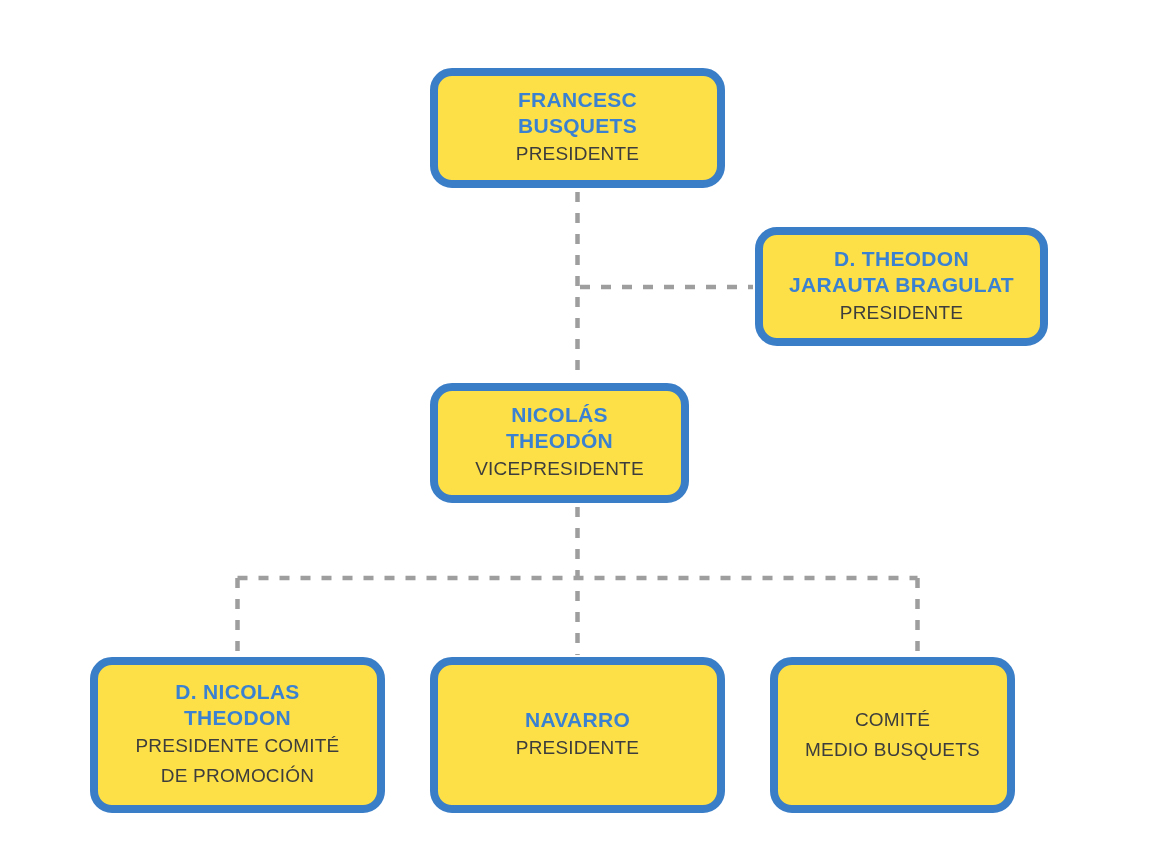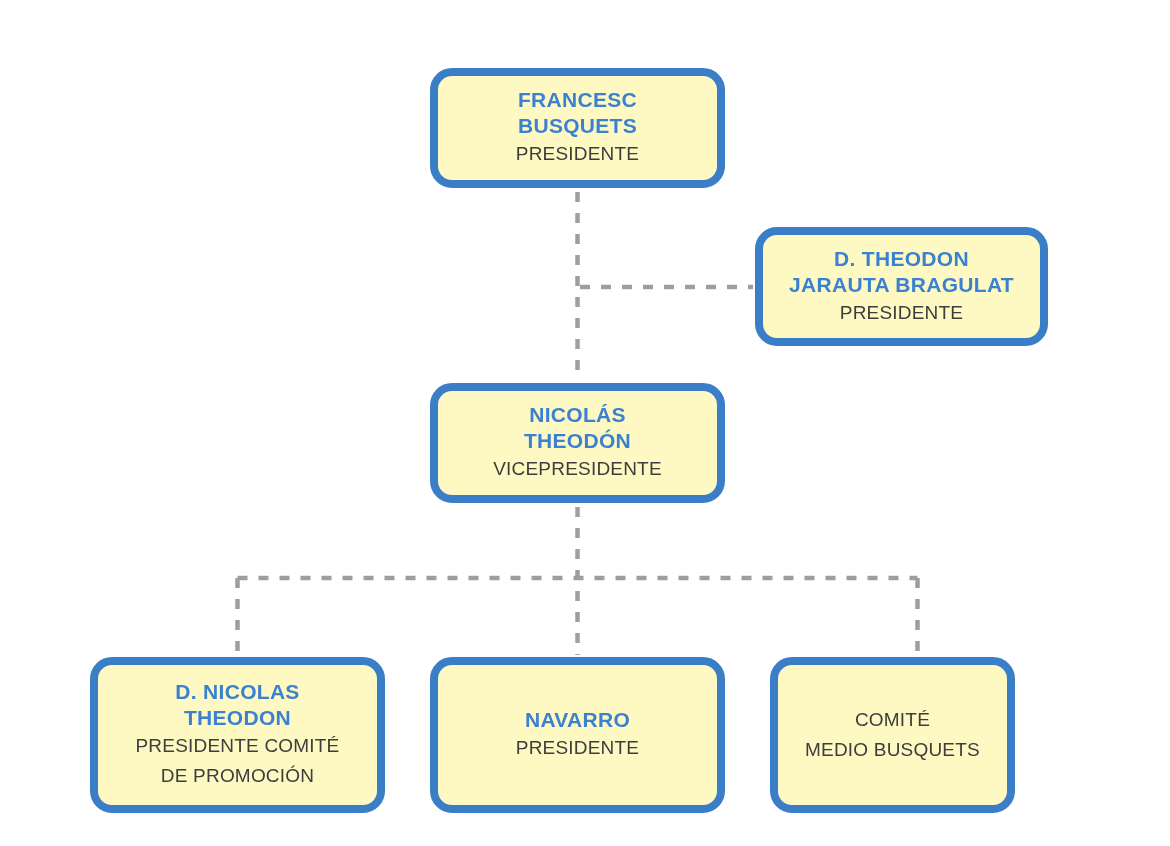--- a/index.html
+++ b/index.html
@@ -28,21 +28,21 @@
   }
   .connector {
     stroke: var(--connector);
     stroke-width: 4.5;
     stroke-dasharray: 10 11;
     fill: none;
   }
 
   .node {
     position: absolute;
-    background: #fef9c3;
+    background: #fde047;
     border: 8px solid var(--box-border);
     border-radius: 22px;
     display: flex;
     flex-direction: column;
     justify-content: center;
     align-items: center;
     text-align: center;
   }
   .name {
     color: var(--name-text);
@@ -86,21 +86,21 @@
   <div class="node" style="left:755px; top:227px; width:293px; height:119px;">
     <div class="name">
       <span class="line">D. THEODON</span>
       <span class="line">JARAUTA BRAGULAT</span>
     </div>
     <div class="role">
       <span class="line">PRESIDENTE</span>
     </div>
   </div>
 
-  <div class="node" style="left:430px; top:383px; width:295px; height:120px;">
+  <div class="node" style="left:430px; top:383px; width:259px; height:120px;">
     <div class="name">
       <span class="line">NICOLÁS</span>
       <span class="line">THEODÓN</span>
     </div>
     <div class="role">
       <span class="line">VICEPRESIDENTE</span>
     </div>
   </div>
 
   <div class="node" style="left:90px; top:657px; width:295px; height:156px;">

